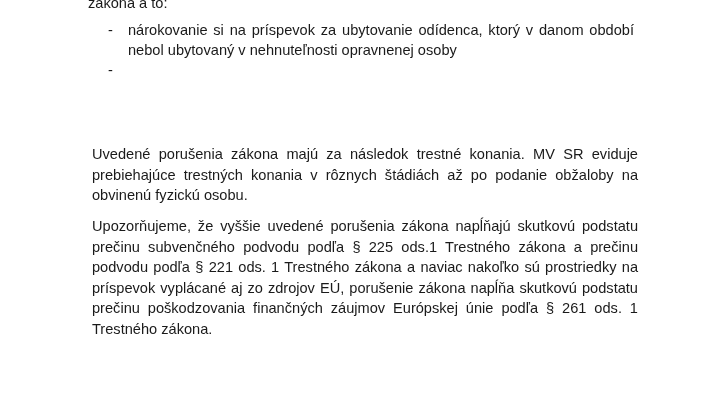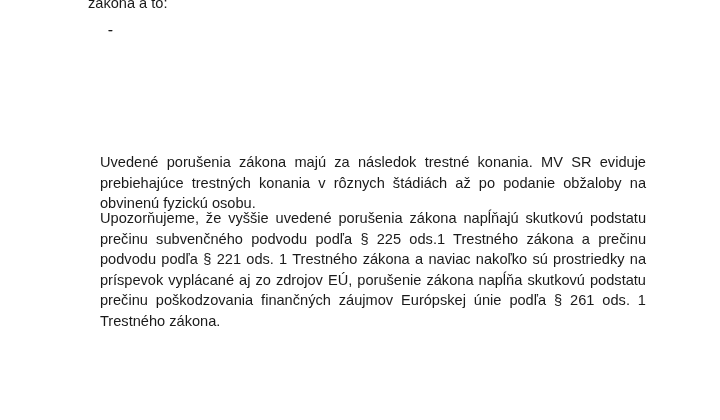--- a/index.html
+++ b/index.html
@@ -3,33 +3,34 @@
 <meta charset="utf-8">
 <style>
   html, body { margin: 0; padding: 0; background: #ffffff; }
   body { width: 720px; height: 420px; overflow: hidden; position: relative;
          font-family: "Liberation Sans", sans-serif; color: #1a1a1a; font-size: 14.6px; }
   .page { position: absolute; left: 0; top: 0; width: 720px; height: 318px; }
   .line-top { position: absolute; left: 88px; top: -7px; line-height: 20px; }
   ul.bullets { position: absolute; left: 88px; top: 20px; width: 546px; margin: 0; padding: 0; list-style: none; }
   ul.bullets li { position: relative; padding-left: 40px; line-height: 20px; text-align: justify; }
   ul.bullets li .dash { position: absolute; left: 20px; top: 0; }
-  p.para { position: absolute; left: 88px; width: 546px; margin: 12px; line-height: 20.5px; text-align: justify; }
+  p.para { position: absolute; left: 88px; width: 546px; margin: 4px; line-height: 20.5px; text-align: justify; }
   #p1 { top: 140px; }
-  #p2 { top: 196px; }
+  #p2 { top: 212px; }
 </style>
 </head>
 <body>
 
 <div class="page">
   <div class="line-top">zákona a to:</div>
 
   <ul class="bullets">
     <li>
       <span class="dash">-</span>
+      <span>nárokovanie si na príspevok za ubytovanie odídenca, ktorý v danom období nebol ubytovaný v nehnuteľnosti opravnenej osoby</span>
     </li>
     <li>
       <span class="dash">-</span>
     </li>
   </ul>
 
   <p class="para" id="p1">Uvedené porušenia zákona majú za následok trestné konania. MV SR eviduje prebiehajúce trestných konania v rôznych štádiách až po podanie obžaloby na obvinenú fyzickú osobu.</p>
   <p class="para" id="p2">Upozorňujeme, že vyššie uvedené porušenia zákona napĺňajú skutkovú podstatu prečinu subvenčného podvodu podľa § 225 ods.1 Trestného zákona a prečinu podvodu podľa § 221 ods. 1 Trestného zákona a naviac nakoľko sú prostriedky na príspevok vyplácané aj zo zdrojov EÚ, porušenie zákona napĺňa skutkovú podstatu prečinu poškodzovania finančných záujmov Európskej únie podľa § 261 ods. 1 Trestného zákona.</p>
 </div>
 

